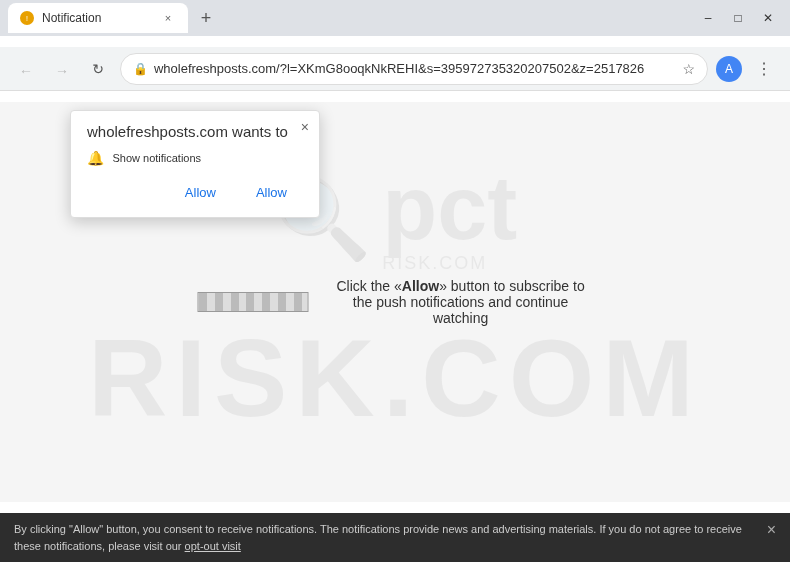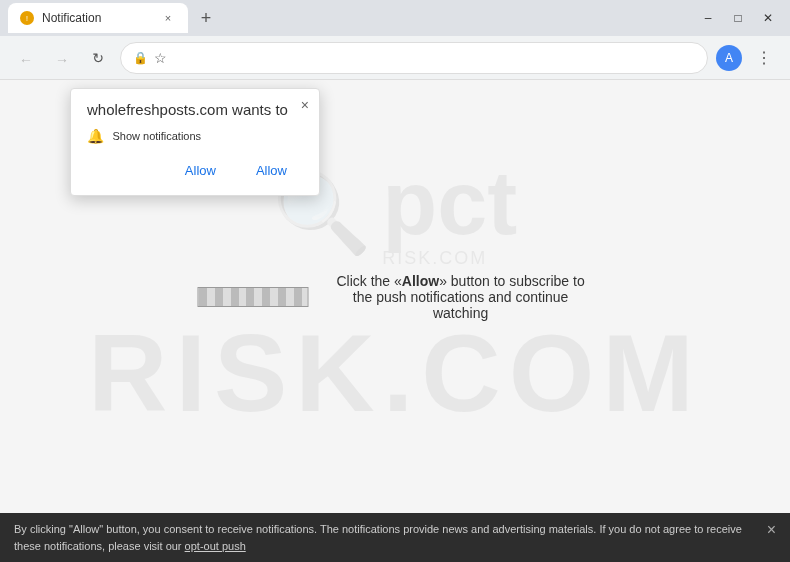--- a/index.html
+++ b/index.html
@@ -1,19 +1,19 @@
 <!DOCTYPE html>
 <html><head>
   <meta charset="utf-8">
   <style>
     * { margin: 0; padding: 0; box-sizing: border-box; }
     body { width: 790px; height: 562px; font-family: Arial, sans-serif; overflow: hidden; background: #fff; }
 
     
-    .browser-window { width: 790px; height: 562px; display: flex; flex-direction: column; }
+    .browser-window { width: 790px; height: 562px; display: flex; flex-direction: column; gap: 11px; }
 
     
     .title-bar {
       background: #dee1e6;
       height: 36px;
       display: flex;
       align-items: center;
       padding: 0 8px;
       gap: 4px;
     }
@@ -295,20 +295,21 @@
       <div class="win-btn close">✕</div>
     </div>
   </div>
 
   <div class="address-bar">
     <div class="nav-btn disabled">←</div>
     <div class="nav-btn disabled">→</div>
     <div class="nav-btn">↻</div>
     <div class="address-input-wrap">
       <span class="lock-icon">🔒</span>
+      <span class="address-text">wholefreshposts.com/?l=XKmG8ooqkNkREHI&amp;s=395972735320207502&amp;z=2517826</span>
       <span class="star-icon">☆</span>
     </div>
     <div class="profile-icon">A</div>
     <div class="menu-btn">⋮</div>
   </div>
 
   <div class="page-content">
 
     <div class="watermark-container">
       <div class="watermark-logo">
@@ -340,18 +341,18 @@
       <div class="loading-bar"></div>
       <div class="main-text">
         Click the «<strong>Allow</strong>» button to subscribe to the push notifications and continue watching
       </div>
     </div>
 
   </div>
 
   <div class="bottom-banner">
     <div class="banner-text">
-      <span>By clicking "Allow" button, you consent to receive notifications. The notifications provide news and advertising materials. If you do not agree to receive these notifications, please visit our </span><a class="banner-link">opt-out push</a>
+      <span>By clicking "Allow" button, you consent to receive notifications. The notifications provide news and advertising materials. If you do not agree to receive these notifications, please visit our </span><a class="banner-link">opt-out visit</a>
     </div>
     <span class="banner-close">×</span>
   </div>
 
 </div>
 
 </body></html>

